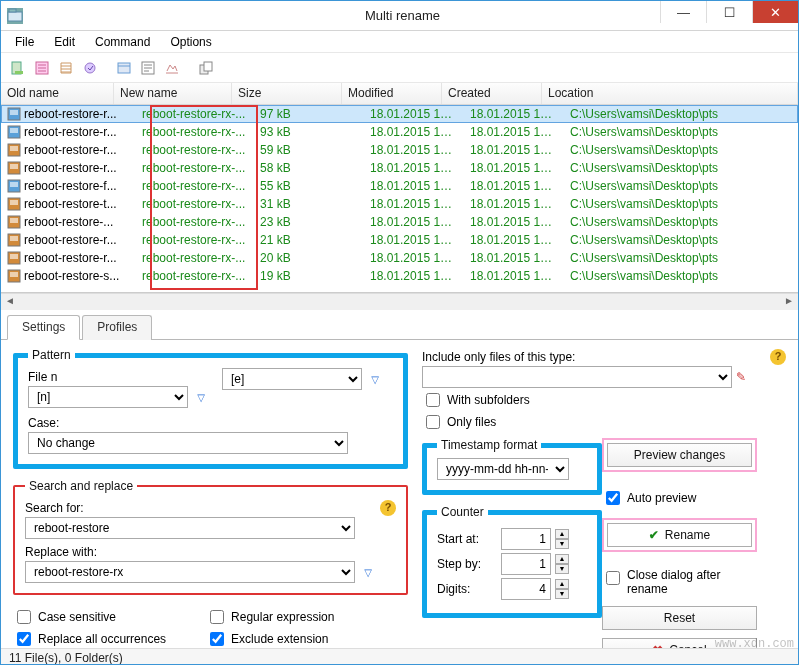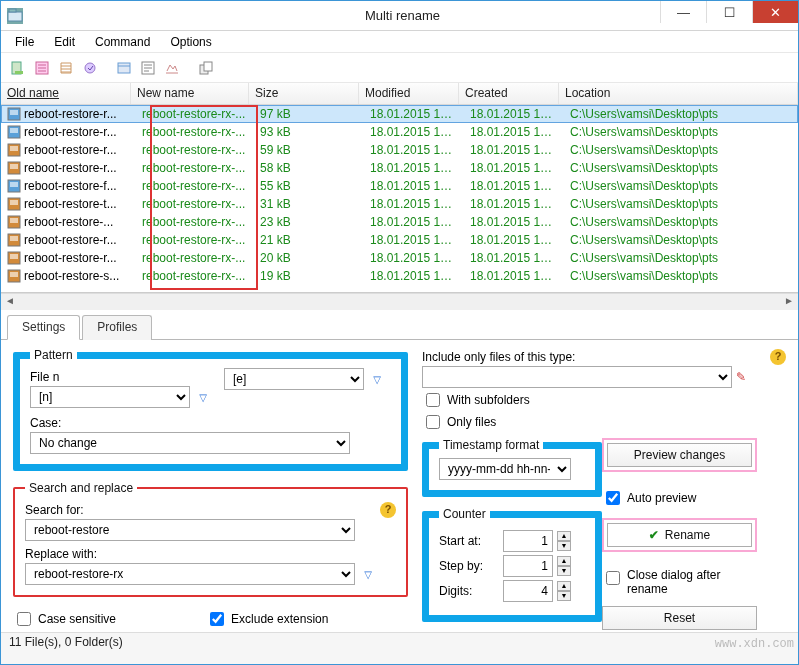--- a/index.html
+++ b/index.html
@@ -95,21 +95,21 @@
     border-bottom: 1px solid #d8d8d8;
     font-size: 12px;
     color: #222;
   }
   .colheaders div {
     padding: 3px 6px;
     border-right: 1px solid #e4e4e4;
     overflow: hidden;
     white-space: nowrap;
   }
-  .c-old { width: 130px; text-decoration: underline; }
+  .c-old { width: 113px; }
   .c-new { width: 118px; }
   .c-size { width: 110px; }
   .c-mod { width: 100px; }
   .c-cre { width: 100px; }
   .c-loc { flex: 1; }
   .rows { overflow: hidden; position: relative; }
   .row {
     display: flex;
     height: 18px;
     font-size: 12px;
@@ -171,21 +171,21 @@
   }
   
   .settings {
     display: flex;
     padding: 8px 12px 6px 12px;
     gap: 14px;
   }
   .leftcol { width: 395px; }
   .rightcol { flex: 1; position: relative; }
   fieldset {
-    border: 7px solid #0ea5e9;
+    border: 5px solid #0ea5e9;
     border-radius: 2px;
     padding: 6px 10px 10px;
     margin: 0 0 10px 0;
   }
   legend { padding: 0 4px; color: #111; }
   label.fl { display: block; margin: 2px 0 2px; }
   .combo-row { display: flex; align-items: center; gap: 4px; }
   select, input[type=text] {
     height: 22px;
     font-size: 12px;
@@ -236,21 +236,21 @@
   }
   .btn.ghost { background:#fff; }
   .btnstack { display:flex; flex-direction:column; gap:8px; align-items:stretch; }
   .redwrap { border:2px solid #f9a8d4; padding:3px; margin-bottom:6px; }
   .greencheck { color:#1a8a1a; font-weight:bold; }
   .redx { color:#c33; font-weight:bold; font-size:13px;}
   
   .statusbar {
     position:absolute;
     bottom:0; left:0; right:0;
-    height: 32px;
+    height: 16px;
     border-top:1px solid #ddd;
     padding: 2px 8px;
     font-size:12px;
     color:#222;
     background:#f6f6f6;
   }
   .watermark {
     position:absolute; right:4px; bottom:13px;
     font-size:12px; color: rgba(0,0,0,0.25); font-family: Liberation Mono, monospace;
   }
@@ -548,26 +548,26 @@
             <input type="checkbox" style="">
             <span>Case sensitive</span>
           </div>
         <div class="checkrow">
             <input type="checkbox" checked="" style="">
             <span>Replace all occurrences</span>
           </div>
       </div>
       <div>
         <div class="checkrow">
+            <input type="checkbox" style="">
+            <span>Regular expression</span>
+          </div>
+        <div class="checkrow">
             <input type="checkbox" checked="" style="">
             <span>Exclude extension</span>
-          </div>
-        <div class="checkrow">
-            <input type="checkbox" style="">
-            <span>Regular expression</span>
           </div>
       </div>
     </div>
   </div>
 
   <div class="rightcol">
     <div class="sr-head">
       <label class="fl">Include only files of this type:</label>
       <span class="helpicon">?</span>
     </div>

